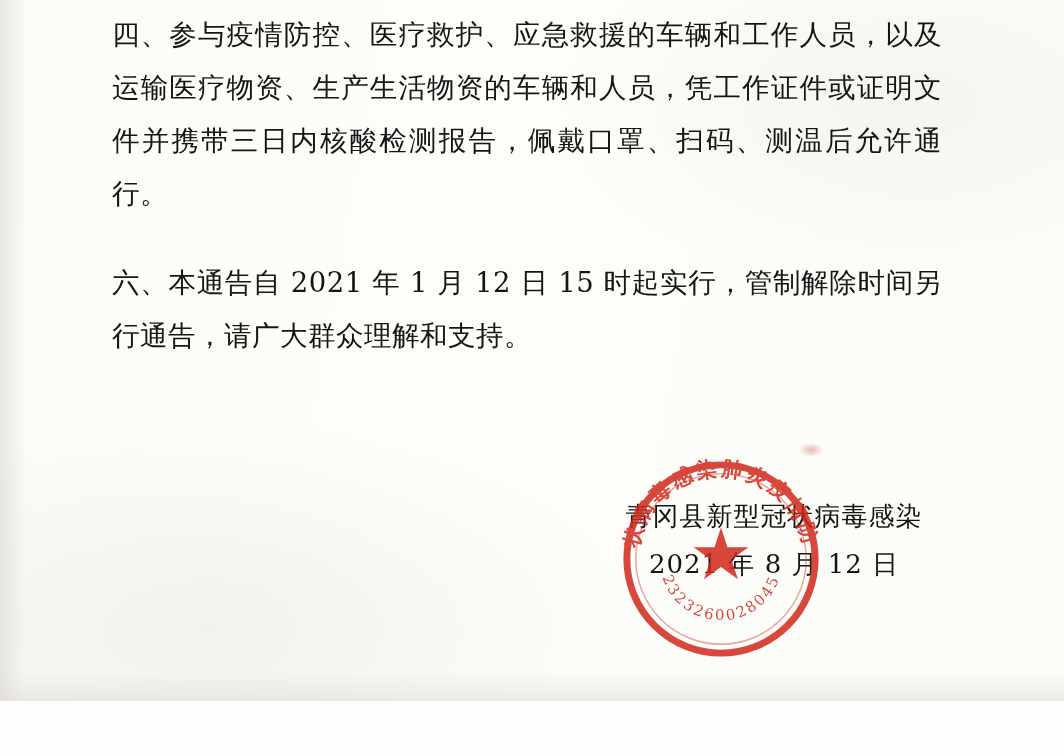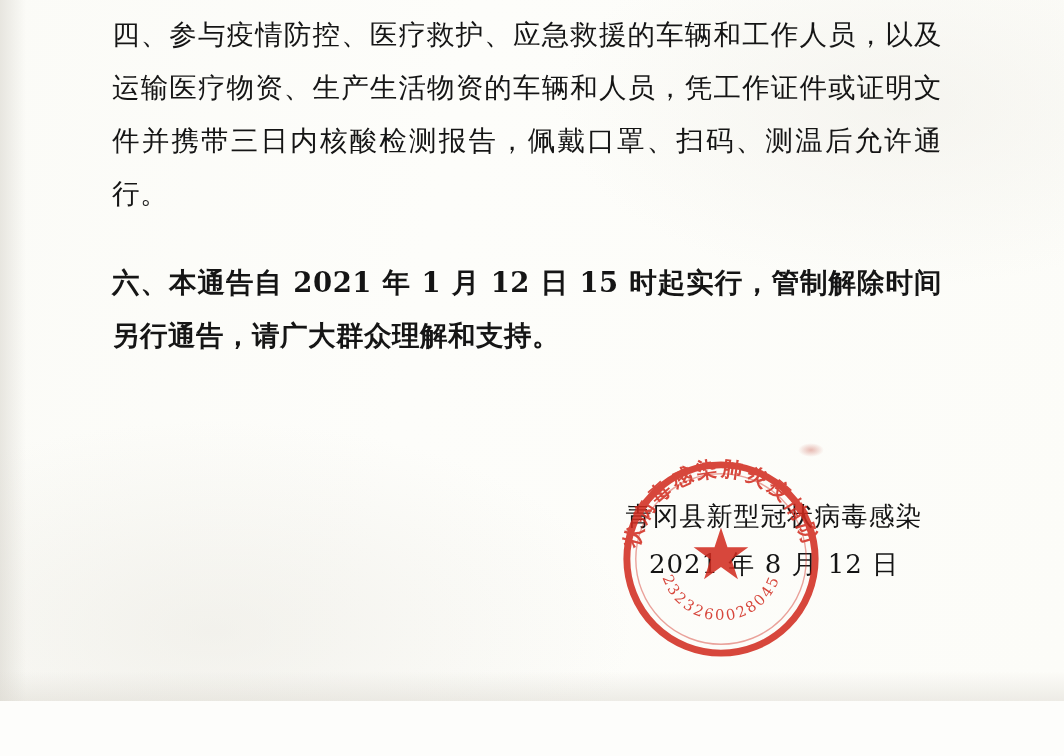--- a/index.html
+++ b/index.html
@@ -39,21 +39,21 @@
     letter-spacing: 0.5px;
   }
   .para {
     margin: 0 0 0 0;
     text-align: justify;
     text-align-last: left;
     text-justify: inter-character;
   }
   .p1 { margin-top: 8px; }
   .p2 { margin-top: 36px; }
-  .p3 { margin-top: 36px; font-weight: bold; }
+  .p3 { margin-top: 36px; }
 
   .sign-block {
     position: absolute;
     right: 120px;
     top: 492px;
     width: 340px;
     text-align: center;
     color: #141414;
     font-size: 26px;
     line-height: 48px;

